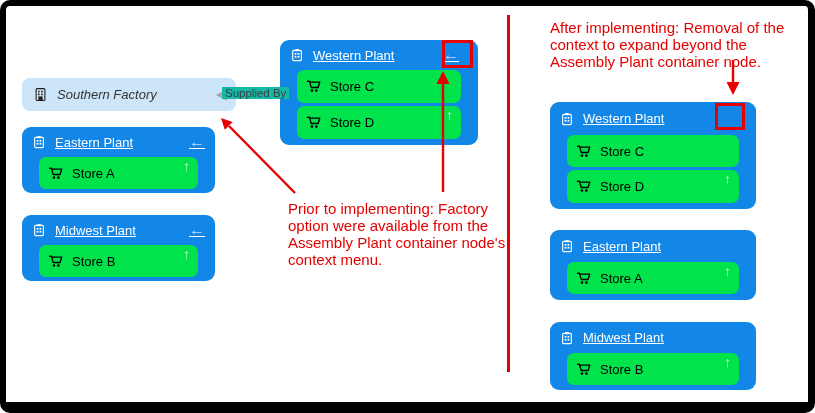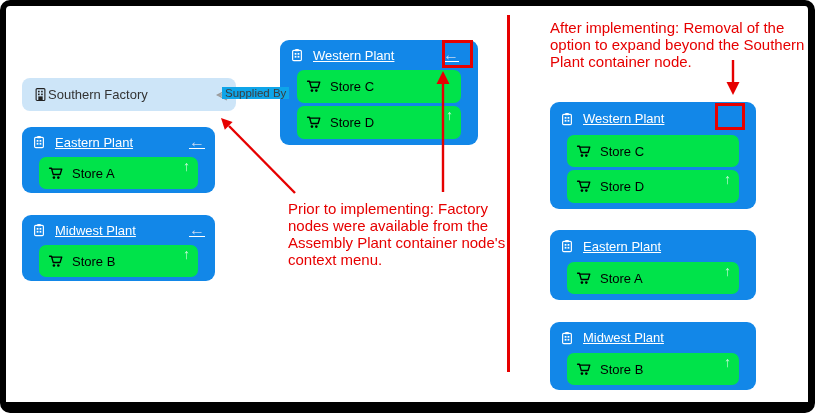--- a/index.html
+++ b/index.html
@@ -1,33 +1,33 @@
 <!DOCTYPE html>
 <html><head>
 <meta charset="utf-8">
 <style>
   html,body{margin:0;padding:0;background:#fff;font-family:"Liberation Sans",sans-serif;}
   .screen{position:relative;width:815px;height:413px;overflow:hidden;background:#fff;}
   .frame{position:absolute;inset:0;border:6px solid #000;border-bottom-width:11px;border-right-width:7px;border-radius:10px;pointer-events:none;z-index:50;}
 
   
-  .factory{position:absolute;background:#cde5f8;border-radius:8px;display:flex;align-items:center;gap:0;padding:0 11px;font-size:13px;color:#333;}
+  .factory{position:absolute;background:#cde5f8;border-radius:8px;display:flex;align-items:center;gap:9px;padding:0 11px;font-size:13px;color:#333;font-style:italic;}
 
   
   .plant{position:absolute;background:#1287e8;border-radius:9px;display:flex;flex-direction:column;}
   .plant .header{display:flex;align-items:center;gap:9px;padding:0 10px;color:#fff;font-size:13px;text-decoration:underline;}
   .plant .collapse{margin-left:auto;color:#c9d9f0;font-size:16px;line-height:1;cursor:pointer;}
   .stores{display:flex;flex-direction:column;gap:3px;padding:0 17px 3px;}
   .store{position:relative;background:#00e34a;border-radius:7px;display:flex;align-items:center;gap:9px;padding:0 9px;font-size:13px;color:#000;}
   .expand{position:absolute;top:1px;right:8px;color:rgba(255,255,255,.8);font-size:14px;cursor:pointer;}
 
   .hl-box{position:absolute;border:3px solid #e60000;box-sizing:border-box;z-index:20;}
   .divider{position:absolute;left:507px;top:15px;width:3px;height:357px;background:#e60000;}
   .note{position:absolute;color:#e60000;font-size:15px;line-height:17px;z-index:10;}
-  .edge-label{position:absolute;left:222px;top:87px;background:#0ea5e9;padding:0 3px;font-size:11.5px;color:#3c3c3c;z-index:6;}
+  .edge-label{position:absolute;left:222px;top:87px;background:#14b8a6;padding:0 3px;font-size:11.5px;color:#3c3c3c;z-index:6;}
   svg.overlay{position:absolute;inset:0;width:815px;height:413px;pointer-events:none;z-index:5;}
   .icon{display:inline-flex;flex:0 0 auto;}
 </style>
 </head>
 <body>
 
 <div class="screen">
   <div class="frame"></div>
 
   <div class="factory" style="left:22px;top:78px;width:192px;height:33px;">
@@ -141,22 +141,22 @@
         <span>Store D</span>
         <span class="expand">↑</span>
       </div>
     </div>
   </div>
 
   <div class="hl-box" style="left:442px;top:40px;width:31px;height:28px;"></div>
 
   <span class="edge-label">Supplied By</span>
 
-  <div class="note" style="left:288px;top:200px;width:220px;">Prior to implementing: Factory nodes were available from the Assembly Plant container node's context menu.</div>
-  <div class="note" style="left:550px;top:19px;width:262px;">After implementing: Removal of the option to expand beyond the Southern Plant container node.</div>
+  <div class="note" style="left:288px;top:200px;width:220px;">Prior to implementing: Factory option were available from the Assembly Plant container node's context menu.</div>
+  <div class="note" style="left:550px;top:19px;width:262px;">After implementing: Removal of the context to expand beyond the Assembly Plant container node.</div>
 
   <div class="divider"></div>
 
   <div class="plant" style="left:550px;top:102px;width:206px;height:107px;">
     <div class="header" style="height:33px;">
       <span class="icon">
         <svg width="14" height="14" viewBox="0 0 24 24">
           <rect x="9" y="1.5" width="6" height="4" rx="1" fill="#fff"></rect>
           <rect x="4.5" y="4" width="15" height="17.5" rx="2" fill="none" stroke="#fff" stroke-width="2"></rect>
           <rect x="8" y="8.5" width="3" height="3" fill="#fff"></rect>

